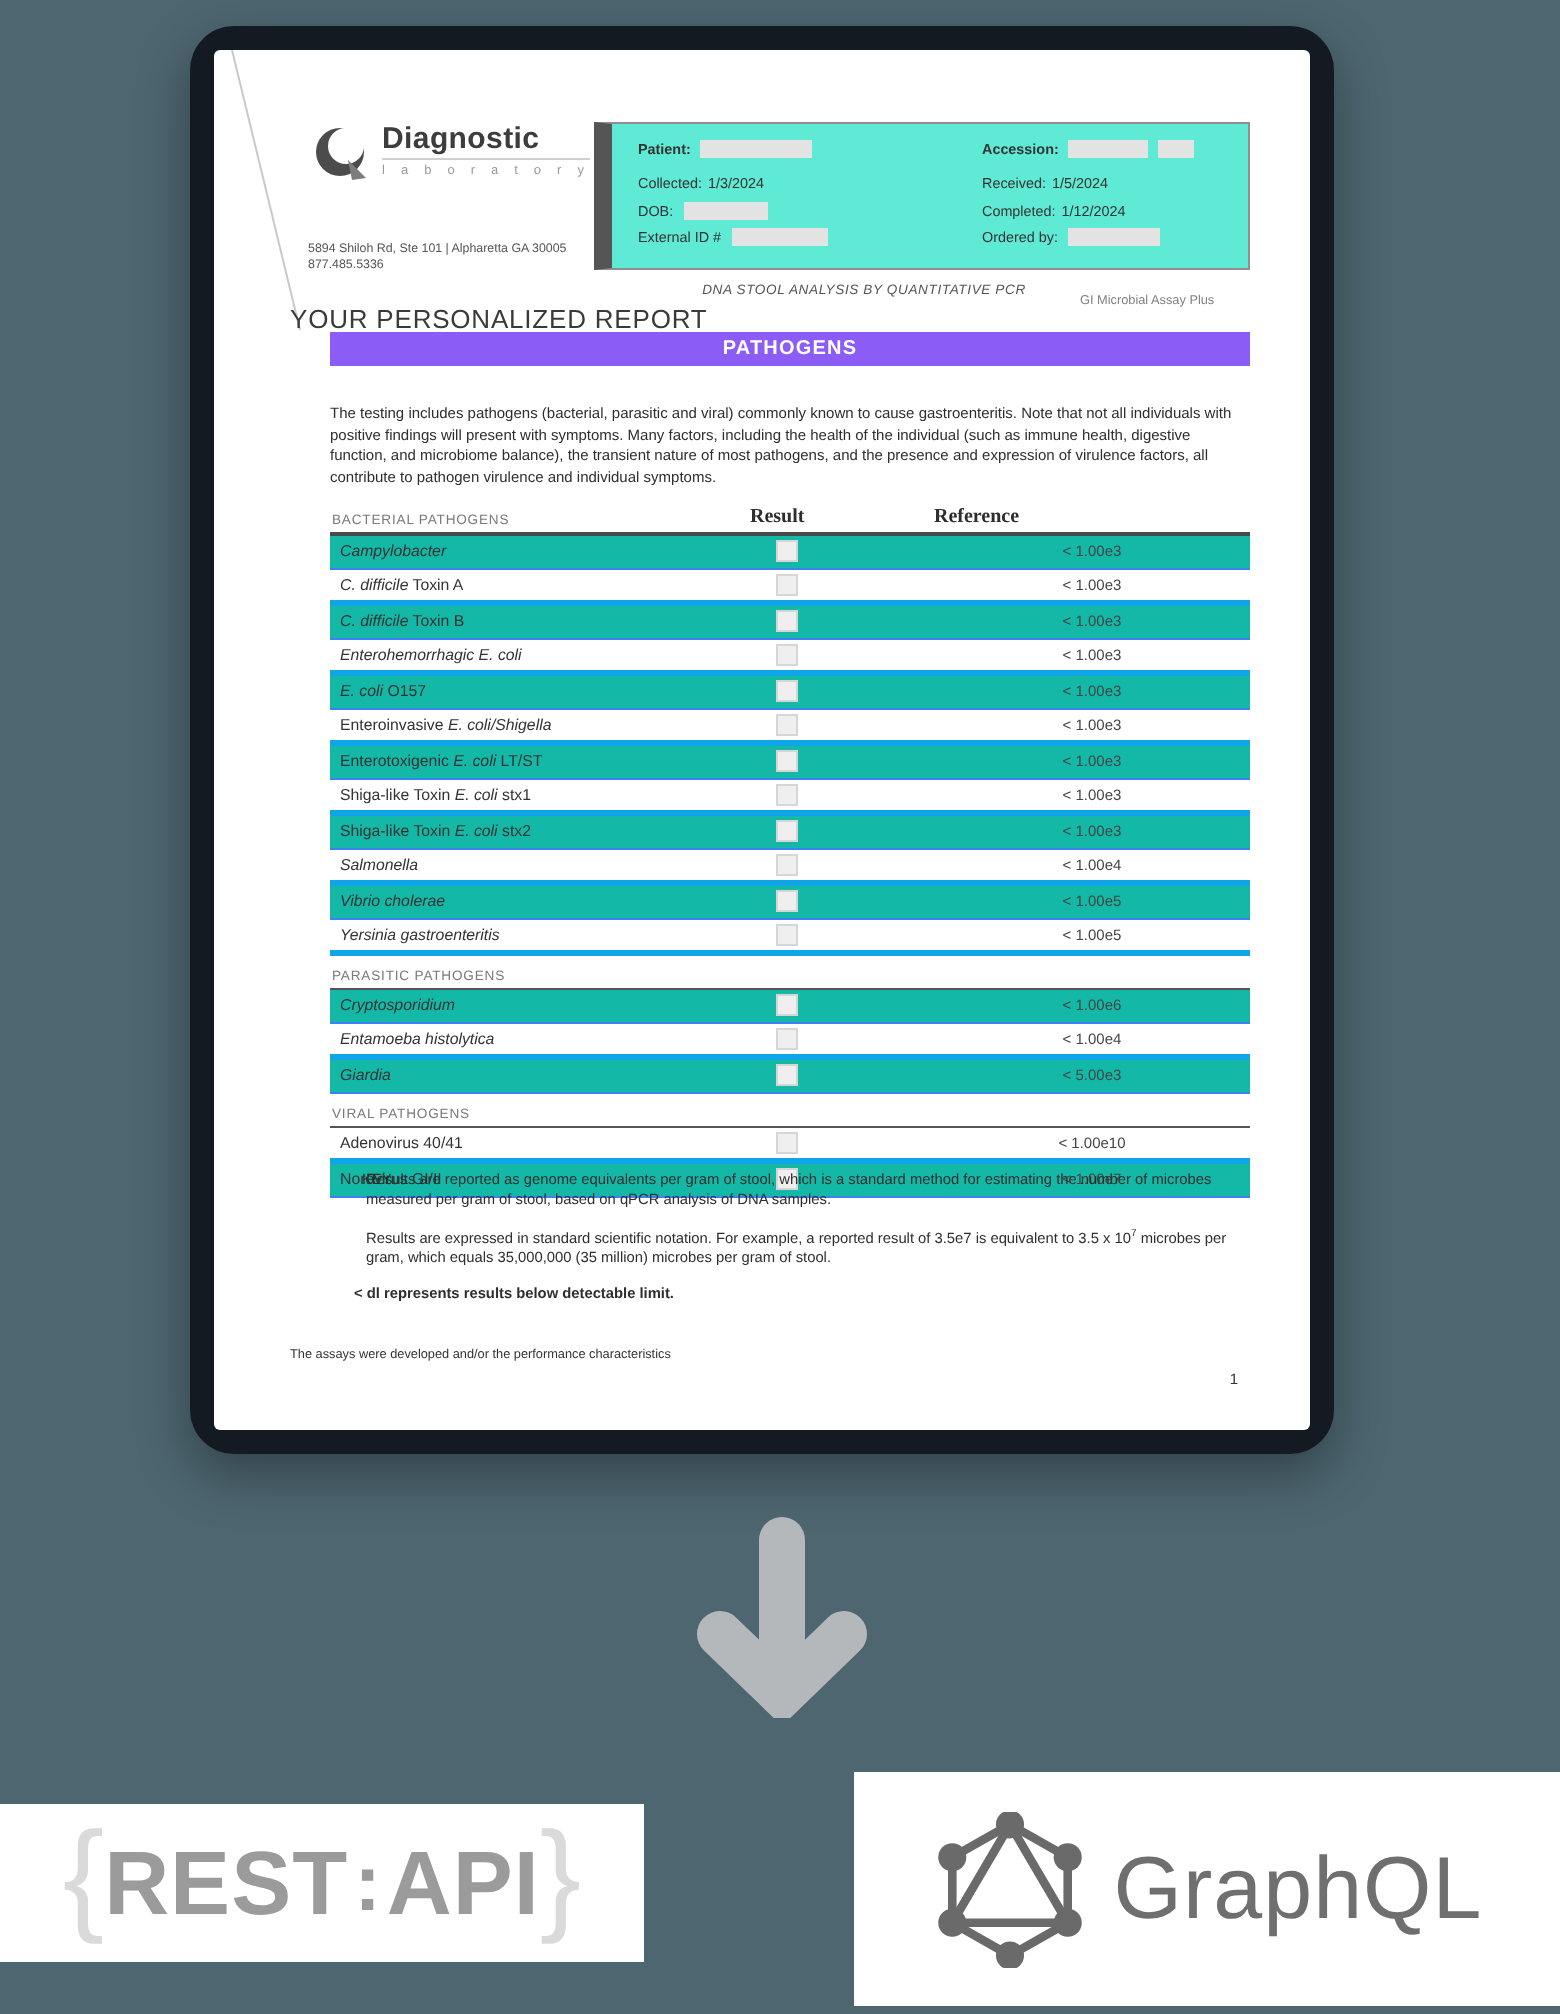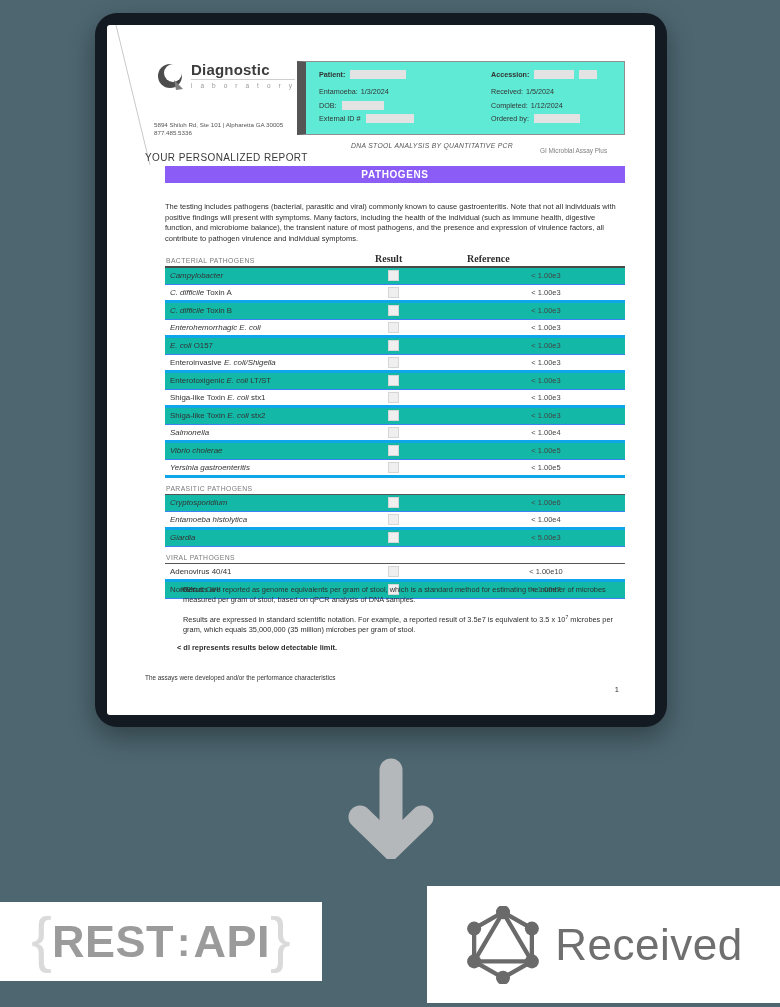--- a/index.html
+++ b/index.html
@@ -30,21 +30,21 @@
   .ib-col.left{left:13px;}
   .ib-col.right{left:185px;}
   .ib-line{margin-bottom:4.5px;height:9px;display:flex;align-items:center;white-space:nowrap;}
   .ib-line.first{margin-bottom:8px;}
   .ib-label{margin-right:3px;}
   .ib-label.bold{font-weight:bold;}
   .redact{display:inline-block;height:9px;background:#e3e3e3;margin-left:2px;}
   .w56{width:56px}.w48{width:48px}.w46{width:46px}.w42{width:42px}.w40{width:40px}.w18{width:18px;margin-left:5px}
   .subtitle{position:absolute;left:160px;top:117px;width:330px;text-align:center;font-size:6.8px;font-style:italic;color:#555;letter-spacing:.3px;}
   .assay{position:absolute;left:433px;top:122px;font-size:6.4px;color:#808080;}
-  .report-label{position:absolute;left:38px;top:127px;font-size:10px;color:#3a3a3a;letter-spacing:.4px;text-align:center;}
+  .report-label{position:absolute;left:38px;top:127px;font-size:13px;color:#3a3a3a;letter-spacing:.4px;text-align:center;}
   .pathogens-bar{
     position:absolute;left:58px;top:141px;width:460px;height:17px;background:#8b5cf6;
     color:#fff;font-weight:bold;font-size:10px;letter-spacing:.6px;
     display:flex;align-items:center;justify-content:center;
   }
   .intro{position:absolute;left:58px;top:177px;width:460px;font-size:7.5px;line-height:10.7px;color:#2e2e2e;}
   
   .ptable{position:absolute;left:58px;top:228px;width:460px;}
   .thead{display:grid;grid-template-columns:210px 36px 214px;align-items:end;border-bottom:2px solid #4a4a4a;padding-bottom:2px;}
   .thead.later{margin-top:7px;border-bottom:1.5px solid #555;}
@@ -107,21 +107,21 @@
         <div>877.485.5336</div>
       </div>
 
       <div class="info-box">
         <div class="ib-col left">
           <div class="ib-line first">
             <span class="ib-label bold">Patient:</span>
             <span class="redact w56"></span>
           </div>
           <div class="ib-line">
-            <span class="ib-label">Entamoeba:</span>
+            <span class="ib-label">Collected:</span>
             <span>1/3/2024</span>
           </div>
           <div class="ib-line">
             <span class="ib-label">DOB:</span>
             <span class="redact w42"></span>
           </div>
           <div class="ib-line">
             <span class="ib-label">External ID #</span>
             <span class="redact w48"></span>
           </div>
@@ -325,16 +325,16 @@
       </g>
       <g fill="#6a6a6a">
         <circle cx="50" cy="8" r="9"></circle>
           <circle cx="87" cy="29" r="9"></circle>
           <circle cx="87" cy="71" r="9"></circle>
         <circle cx="50" cy="92" r="9"></circle>
           <circle cx="13" cy="71" r="9"></circle>
           <circle cx="13" cy="29" r="9"></circle>
       </g>
     </svg>
-    <span class="gql-text">Received</span>
+    <span class="gql-text">GraphQL</span>
   </div>
 
 </div>
 
 </body></html>

